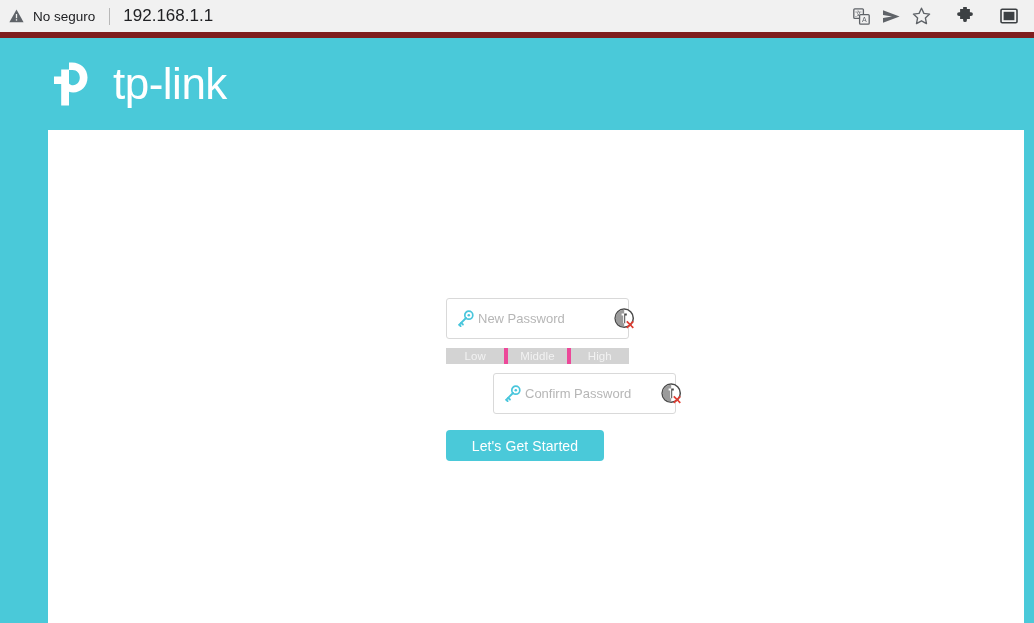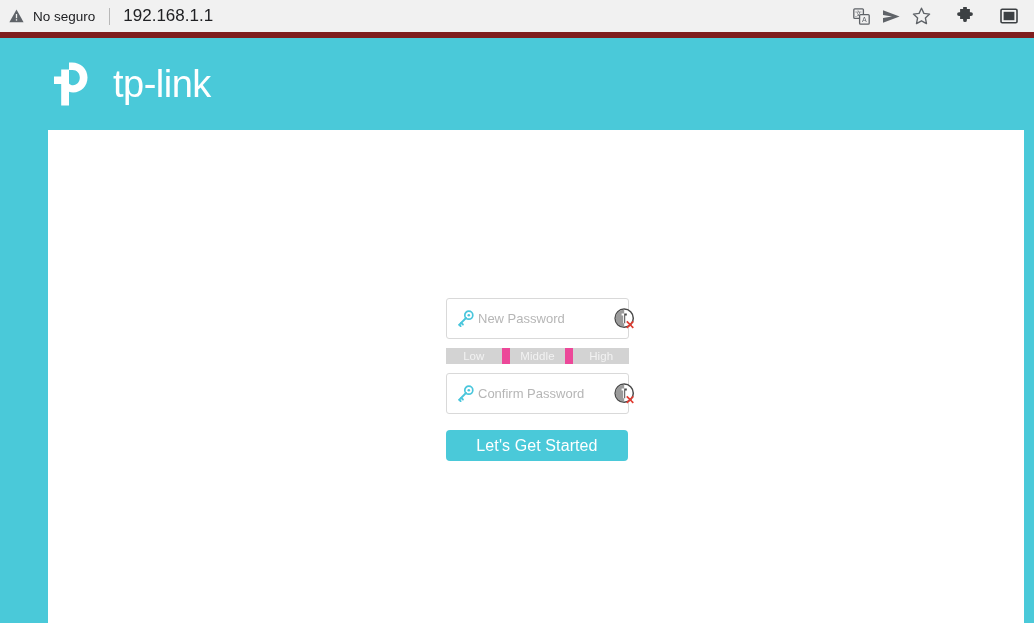--- a/index.html
+++ b/index.html
@@ -99,21 +99,21 @@
     position: absolute;
     left: 48px;
     top: 18px;
     display: flex;
     align-items: center;
   }
 
   .logo-mark { flex: 0 0 auto; }
 
   .logo-word {
-    font-size: 38px;
+    font-size: 44px;
     color: #ffffff;
     letter-spacing: -0.5px;
     margin-left: 9px;
     font-weight: 400;
     line-height: 1;
     padding-bottom: 4px;
   }
 
   
   .content-card {
@@ -195,35 +195,35 @@
     flex: 1 1 0;
     background: #d3d3d3;
     color: #f2f2f2;
     font-size: 11.5px;
     line-height: 16px;
     text-align: center;
     letter-spacing: 0.1px;
   }
 
   .strength-seg + .strength-seg {
-    border-left: 8px solid #ec4899;
-  }
-
-  .field.second { margin-top: 9px; }
+    border-left: 4px solid #ec4899;
+  }
+
+  .field.second { margin-top: 9px; margin-left: 47px; }
 
   .start-button {
-    width: 182px;
+    width: 158px;
     height: 31px;
     margin-top: 16px;
     background: #4ac9d9;
     border: none;
     border-radius: 4px;
     color: #ffffff;
     font-family: "Liberation Sans", sans-serif;
-    font-size: 16px;
+    font-size: 14px;
     cursor: pointer;
     letter-spacing: 0.1px;
   }
 </style>
 </head>
 <body>
 
 <div class="browser-bar">
 
   <div class="bar-left">

